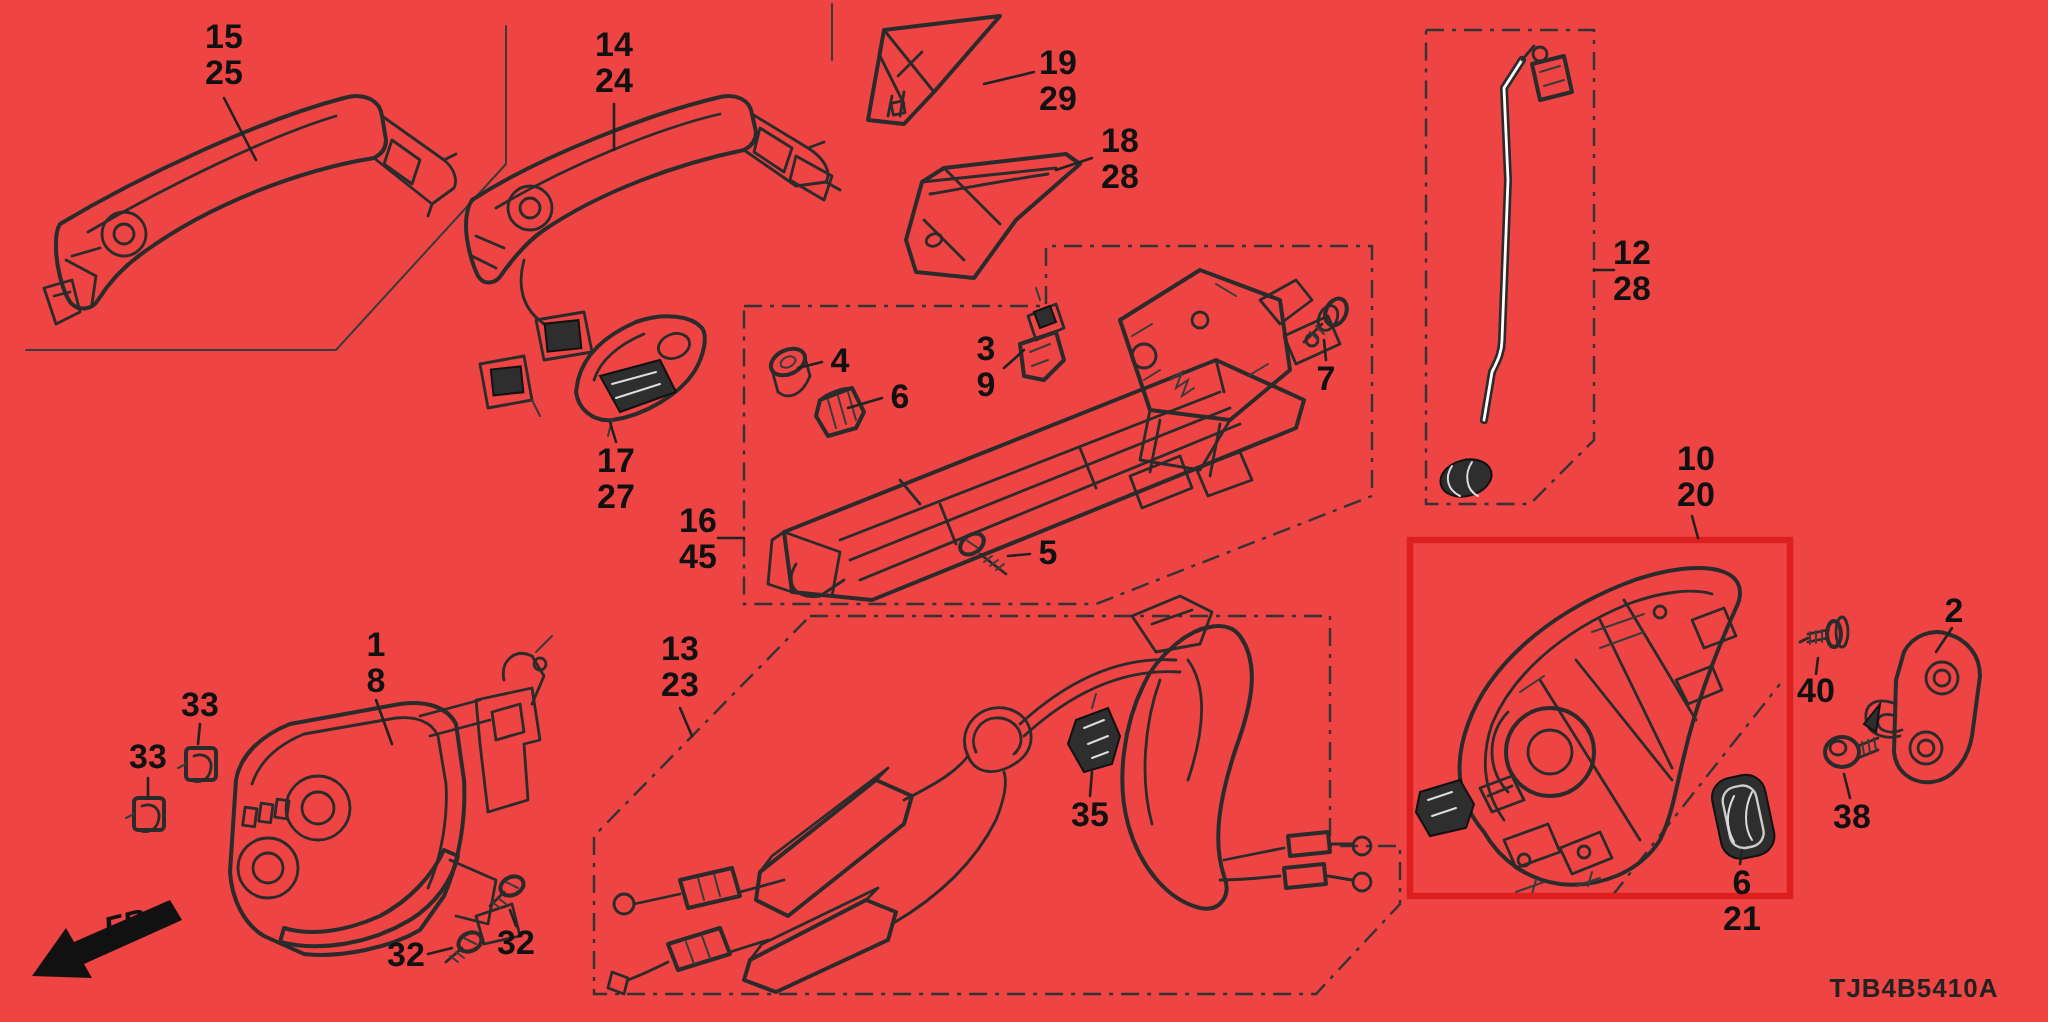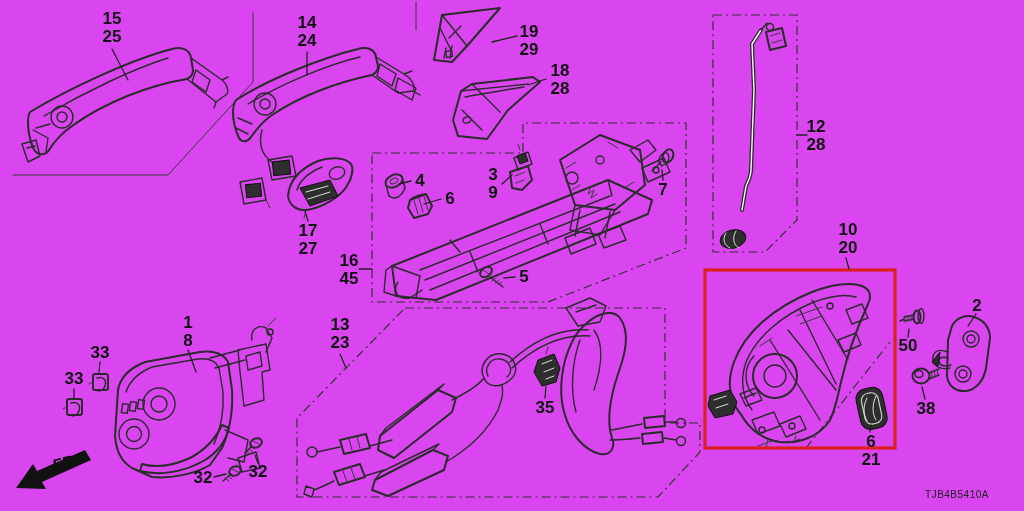--- a/index.html
+++ b/index.html
@@ -1,21 +1,21 @@
 <!DOCTYPE html>
 <html><head>
 <meta charset="utf-8">
 <style>
   html,body{margin:0;padding:0;background:#fff;}
-  .stage{position:relative;width:1024px;height:511px;background:#d946ef;overflow:hidden;
+  .stage{position:relative;width:1024px;height:511px;background:#ef4444;overflow:hidden;
          font-family:"Liberation Sans",sans-serif;}
   .stage svg{position:absolute;left:0;top:0;}
   .plabel{position:absolute;transform:translate(-50%,-50%);font-weight:bold;font-size:17px;
           line-height:18px;text-align:center;color:#111;white-space:pre-line;z-index:5;}
-  .code{position:absolute;transform:translate(-50%,-50%);font-weight:normal;font-size:10px;
+  .code{position:absolute;transform:translate(-50%,-50%);font-weight:bold;font-size:13px;
         color:#222;letter-spacing:.5px;z-index:5;}
   .fr{position:absolute;transform:translate(-50%,-50%) rotate(-14deg);font-weight:bold;
       font-style:italic;font-size:16px;color:#111;z-index:5;}
   .ln{fill:none;stroke:#2b2b2b;stroke-width:1.4;stroke-linecap:round;stroke-linejoin:round;}
   .ln2{fill:none;stroke:#2b2b2b;stroke-width:2;stroke-linecap:round;stroke-linejoin:round;}
   .thin{fill:none;stroke:#3a3a3a;stroke-width:1;stroke-linecap:round;}
   .dash{fill:none;stroke:#333;stroke-width:1.2;stroke-dasharray:9 4 2 4;}
   .dk{fill:#2e2e2e;stroke:#111;stroke-width:1;}
   .wl{fill:none;stroke:#dddddd;stroke-width:1;stroke-linecap:round;}
   .ldr{fill:none;stroke:#222;stroke-width:1.3;stroke-linecap:round;}
@@ -339,21 +339,21 @@
 <div class="plabel" style="left:450px;top:199px">6</div>
 <div class="plabel" style="left:493px;top:184px">3
 9</div>
 <div class="plabel" style="left:524px;top:277px">5</div>
 <div class="plabel" style="left:663px;top:190px">7</div>
 <div class="plabel" style="left:816px;top:136px">12
 28</div>
 <div class="plabel" style="left:848px;top:239px">10
 20</div>
 <div class="plabel" style="left:977px;top:306px">2</div>
-<div class="plabel" style="left:908px;top:346px">50</div>
+<div class="plabel" style="left:908px;top:346px">40</div>
 <div class="plabel" style="left:926px;top:409px">38</div>
 <div class="plabel" style="left:871px;top:451px">6
 21</div>
 <div class="plabel" style="left:188px;top:332px">1
 8</div>
 <div class="plabel" style="left:100px;top:353px">33</div>
 <div class="plabel" style="left:74px;top:379px">33</div>
 <div class="plabel" style="left:203px;top:478px">32</div>
 <div class="plabel" style="left:258px;top:472px">32</div>
 <div class="plabel" style="left:340px;top:334px">13

